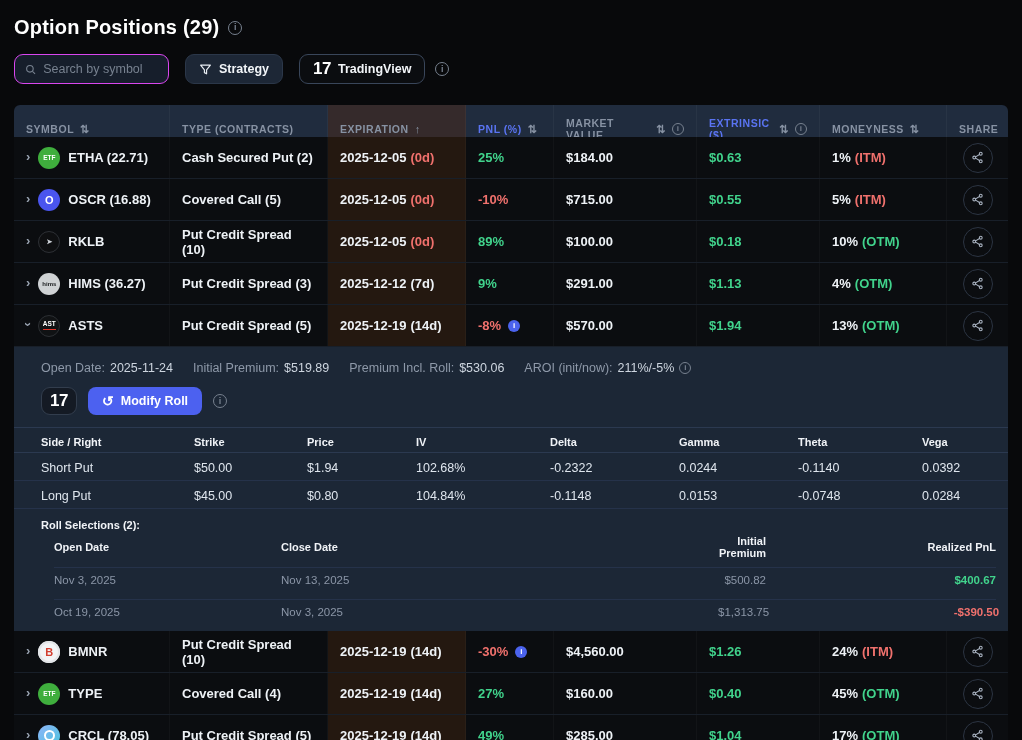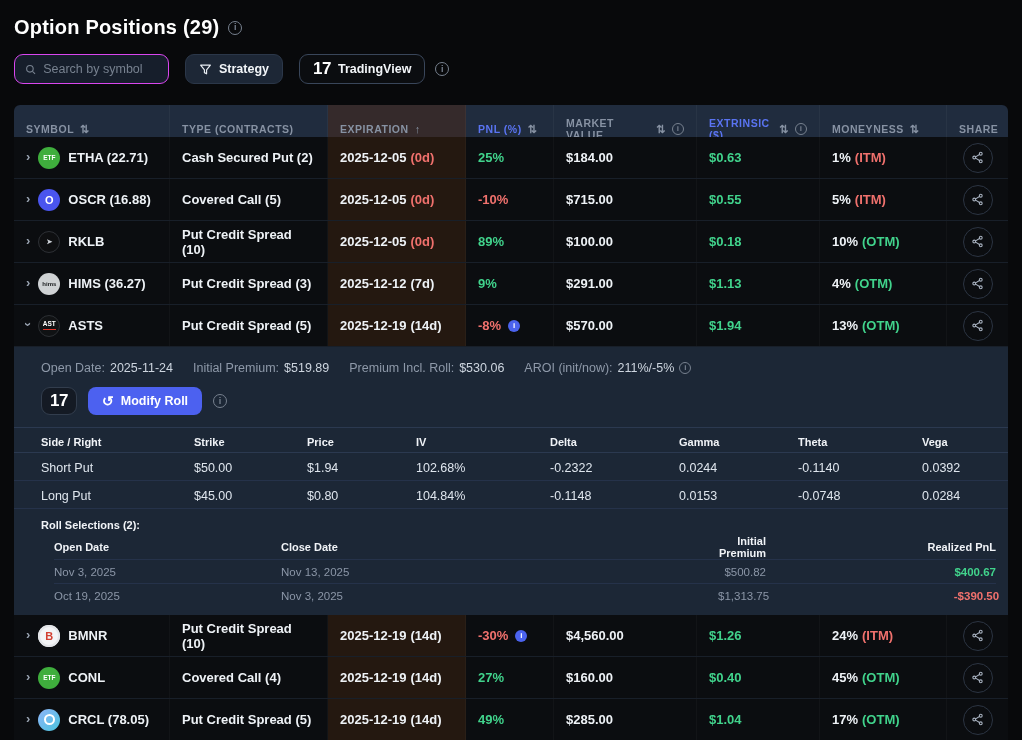--- a/index.html
+++ b/index.html
@@ -137,20 +137,21 @@
   .legs-head {
     height:26px; border-top:1px solid #2b3950; border-bottom:1px solid #2b3950;
     font-size:11px; font-weight:700; color:#f0f3f7;
   }
   .legs-row { height:28px; border-bottom:1px solid #25324a; font-size:12.5px; font-weight:500; color:#dfe6ee; }
   .rolls { margin-top:10px; padding:0 12px 0 27px; }
   .rolls-title { font-size:11px; font-weight:700; color:#f0f3f7; }
   .rolls-grid {
     display:grid; grid-template-columns:227px 437px 1fr 230px; align-items:center;
     margin-left:13px;
+    margin-top:8px;
   }
   .rolls-head { height:24px; font-size:11px; font-weight:700; color:#f0f3f7; margin-top:4px; }
   .rolls-row { height:24px; border-top:1px solid #25324a; font-size:11.5px; font-weight:500; color:#8b96a7; }
   .r-right { text-align:right; }
   .rolls-row .pnl-val { font-weight:600; }
 </style>
 </head>
 <body>
 
 <div class="page">
@@ -515,21 +516,21 @@
                 <line x1="8.4" y1="10.8" x2="15.6" y2="6.4"></line>
                 <line x1="8.4" y1="13.2" x2="15.6" y2="17.6"></line>
               </svg>
             </button>
           </div>
         </div>
         <div class="trow">
           <div class="td sym-cell">
             <span class="chev">›</span>
             <span class="badge etf">ETF</span>
-            <span>CONL</span>
+            <span>TYPE</span>
           </div>
           <div class="td">Covered Call (4)</div>
           <div class="td exp-cell">
             <span>2025-12-19</span>
             <span>(14d)</span>
           </div>
           <div class="td">
             <span class="pos">27%</span>
           </div>
           <div class="td">$160.00</div>

